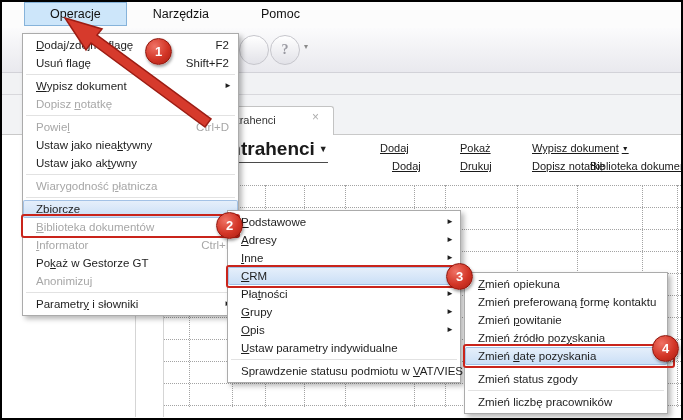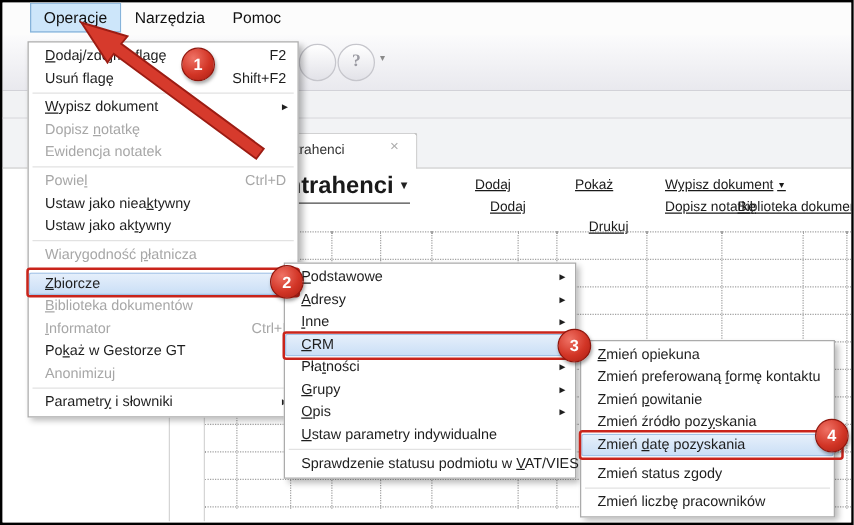--- a/index.html
+++ b/index.html
@@ -1,20 +1,20 @@
 <!DOCTYPE html>
 <html><head>
 <meta charset="utf-8">
 <style>
   html,body{margin:0;padding:0;background:#888;}
   .screen{position:relative;width:683px;height:420px;background:#fff;border:2px solid #000;
     box-sizing:border-box;overflow:hidden;font-family:"Liberation Sans",sans-serif;}
   
   .menubar{position:absolute;left:0;top:0;width:679px;height:26px;background:#fcfcfc;padding-left:22px;box-sizing:border-box;z-index:2;}
-  .mb-item{display:inline-block;padding:5px 11px;font-size:12.5px;color:#111;cursor:default;}
+  .mb-item{display:inline-block;padding:5px 26px;font-size:12.5px;color:#111;cursor:default;}
   .mb-item.sel{background:#cde6fa;box-shadow:inset 0 0 0 1px #86b3da;}
   .toolbar{position:absolute;left:0;top:26px;width:679px;height:44px;
     background:linear-gradient(#fbfbfc,#e9e9ee);border-bottom:1px solid #d2d2d8;z-index:1;}
   .band{position:absolute;left:0;top:71px;width:679px;height:21px;background:#f1f2f4;border-bottom:1px solid #d8d8dc;z-index:1;}
   .tabstrip{position:absolute;left:0;top:93px;width:679px;height:40px;background:#f2f3f5;border-bottom:1px solid #c9c9c9;box-sizing:border-box;z-index:1;}
   .tab{position:absolute;left:198px;top:11px;width:134px;height:30px;background:#fff;
     border:1px solid #c3c3c3;border-bottom:none;border-radius:3px 3px 0 0;box-sizing:border-box;}
   .tab-label{position:absolute;left:16px;top:7px;font-size:11px;color:#333;}
   .tab-close{position:absolute;right:14px;top:3px;font-size:12px;color:#adadad;}
   .content{position:absolute;left:0;top:133px;width:679px;height:283px;background:#fff;z-index:1;}
@@ -25,21 +25,21 @@
   .c1{left:237px;top:7px;}
   .c2{left:268px;top:7px;}
   .tb-caret{position:absolute;left:302px;top:14px;font-size:8px;color:#8a8a8a;}
   
   .page-head{position:absolute;left:202px;top:3px;font-size:19px;font-weight:bold;color:#1a1a1a;
     border-bottom:1px solid #4a4a4a;padding-bottom:2px;white-space:nowrap;}
   .head-caret{font-size:9px;margin-left:4px;vertical-align:3px;color:#222;}
   .lnk{position:absolute;font-size:11px;color:#1a1a1a;text-decoration:underline;white-space:nowrap;cursor:pointer;}
   .lnk .dd{font-size:7px;margin-left:3px;vertical-align:1px;}
   #lnk-dodaj{left:378px;top:7px;}   #lnk-popraw{left:390px;top:25px;}
-  #lnk-pokaz{left:458px;top:7px;}   #lnk-drukuj{left:458px;top:41px;margin-left:11px;}
+  #lnk-pokaz{left:458px;top:7px;}   #lnk-drukuj{left:458px;top:25px;}
   #lnk-wypisz{left:530px;top:7px;}  #lnk-dopisz{left:530px;top:25px;}
   #lnk-biblioteka{left:588px;top:25px;}
   
   .grid-layer{position:absolute;left:0;top:0;width:679px;height:283px;z-index:0;}
   .gh{position:absolute;border-top:1px dotted #a3a3a3;height:0;}
   .gv{position:absolute;border-left:1px dotted #a3a3a3;width:0;}
   .pv{position:absolute;border-left:1px solid #d5d5d5;width:0;}
   
   .menu{position:absolute;background:#ffffff;border:1px solid #ababab;box-shadow:3px 3px 5px rgba(0,0,0,.28);
     padding:2px 0;font-size:11.5px;color:#1e1e1e;box-sizing:border-box;}
@@ -143,23 +143,20 @@
         <span class="sc">Shift+F2</span>
       </div>
       <div class="sep"></div>
       <div class="mi">
         <span class="lbl"><u>W</u>ypisz dokument</span>
         <span class="arr">►</span>
       </div>
       <div class="mi dis">
         <span class="lbl">Dopisz <u>n</u>otatkę</span>
       </div>
-      <div class="mi dis">
-        <span class="lbl">Ewidenc<u>j</u>a notatek</span>
-      </div>
       <div class="sep"></div>
       <div class="mi dis">
         <span class="lbl">Powie<u>l</u></span>
         <span class="sc">Ctrl+D</span>
       </div>
       <div class="mi">
         <span class="lbl">Ustaw jako niea<u>k</u>tywny</span>
       </div>
       <div class="mi">
         <span class="lbl">Ustaw jako ak<u>t</u>ywny</span>

